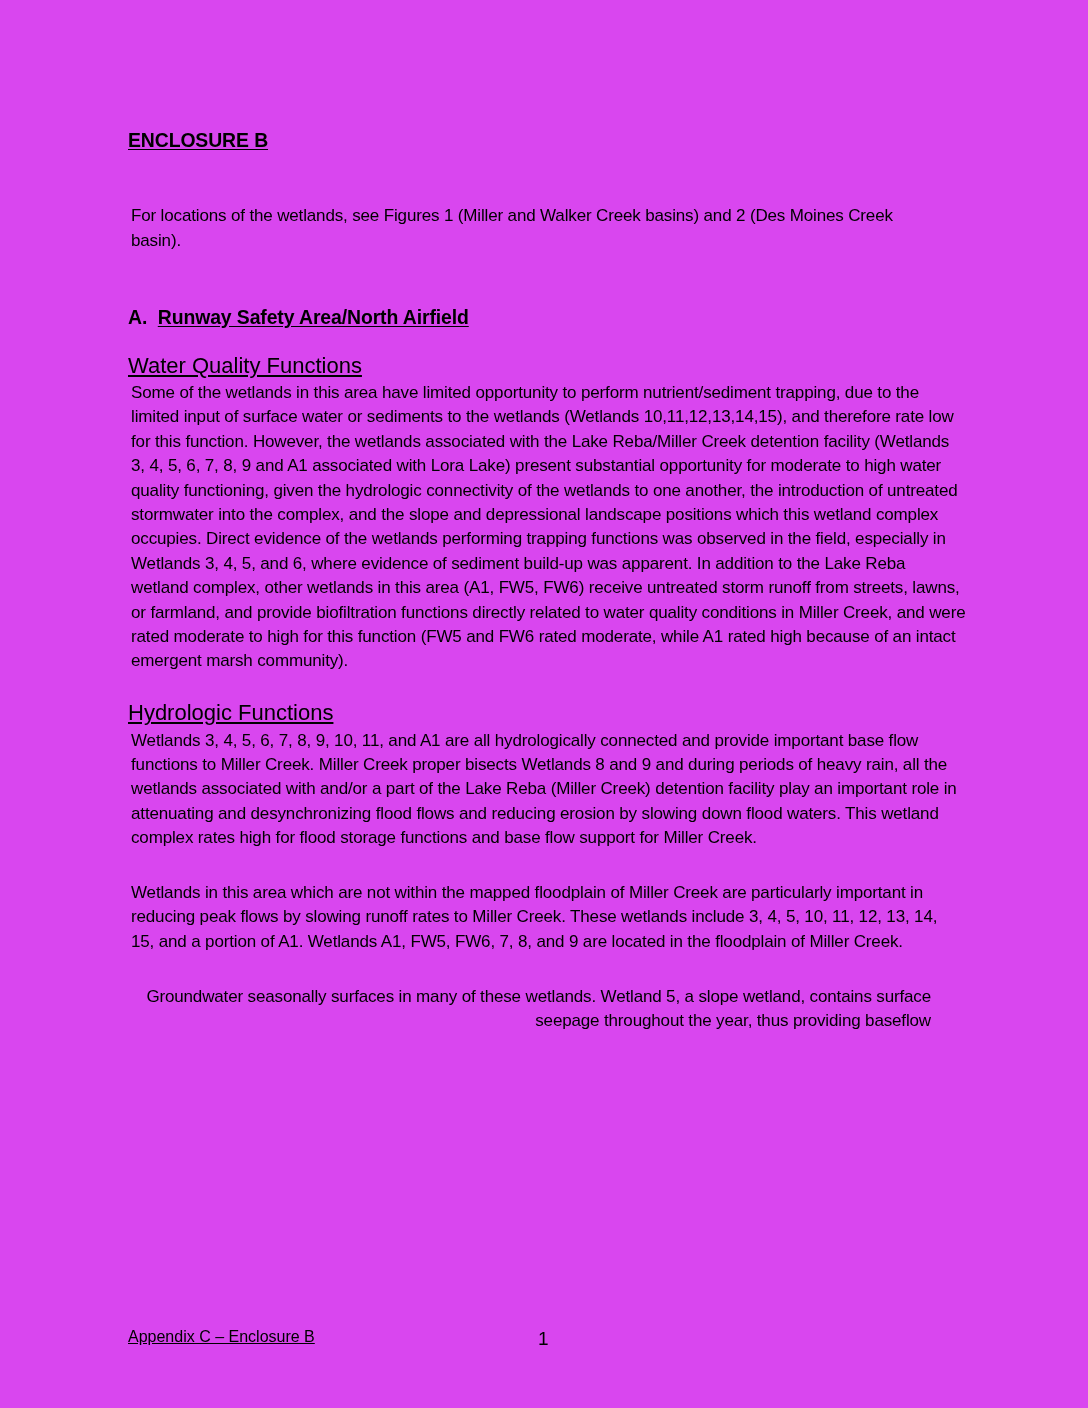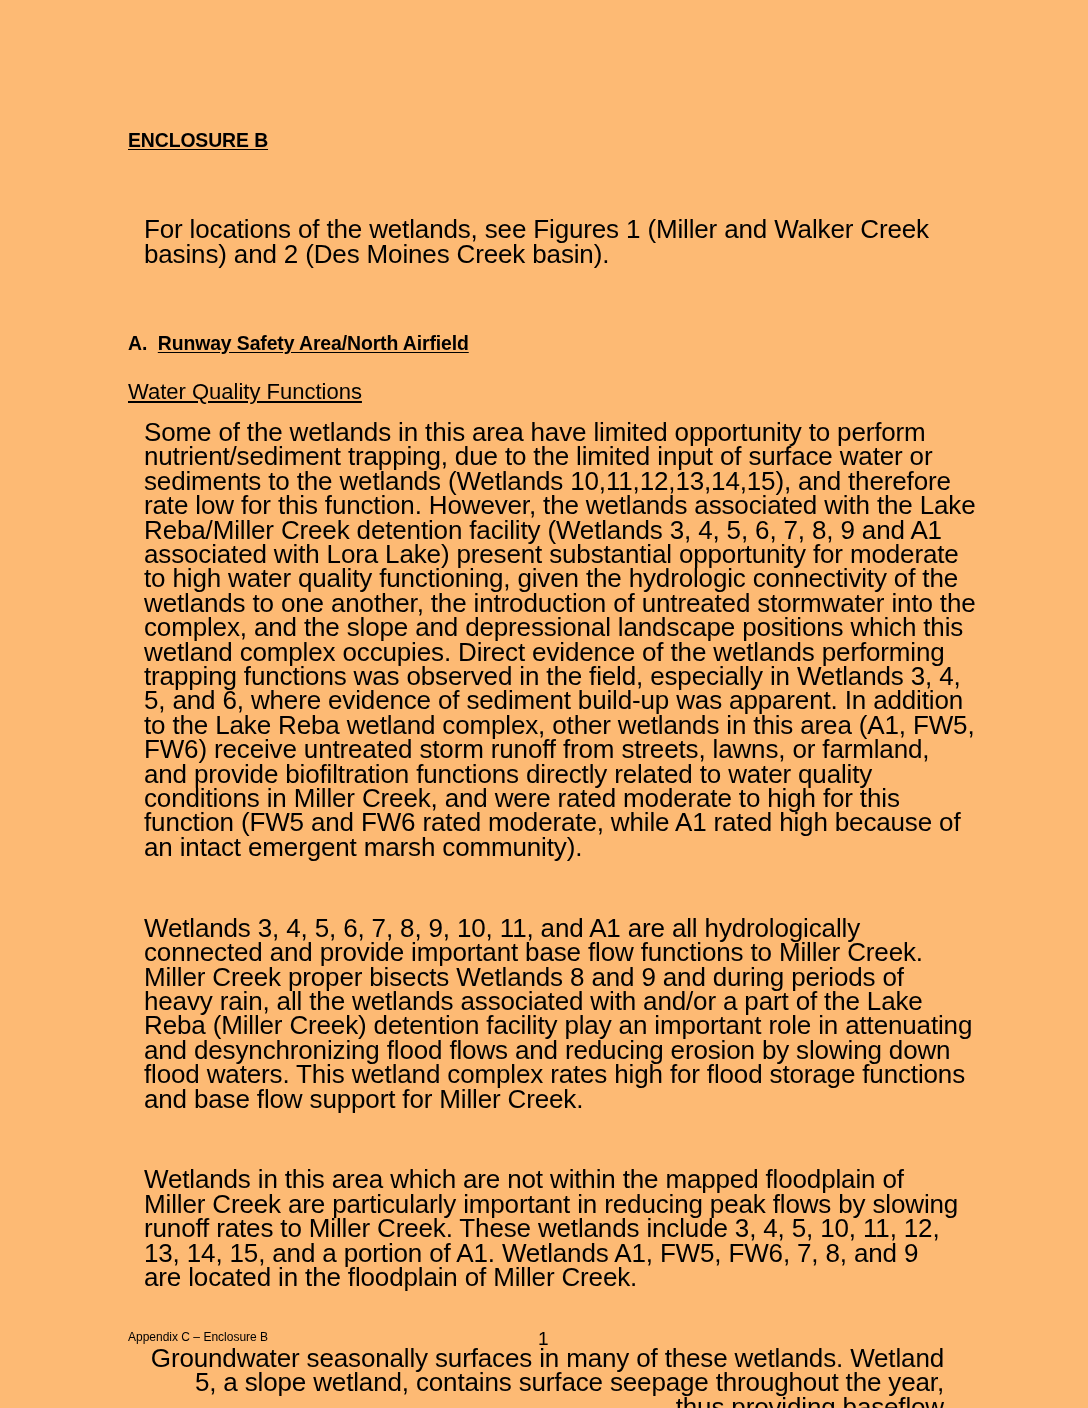--- a/index.html
+++ b/index.html
@@ -1,40 +1,41 @@
 <!DOCTYPE html>
 <html><head>
 <meta charset="utf-8">
 <style>
   html, body { margin: 0; padding: 0; background: #ffffff; }
   body { width: 1088px; height: 1408px; position: relative; overflow: hidden; }
   .page {
     position: absolute; left: 0; top: 0; width: 1088px; height: 1408px;
-    background: #fdba74; color: #000000;
+    background: #d946ef; color: #000000;
     font-family: "Liberation Sans", sans-serif;
   }
   .content { position: absolute; left: 128px; top: 128px; width: 840px; }
   .body-text {
-    font-size: 26px; line-height: 24.4px; margin: 16px;
+    font-size: 17px; line-height: 24.4px; margin: 3px;
     letter-spacing: -0.15px;
   }
   .heading-bold {
     font-weight: bold; font-size: 19.4px; line-height: 24.4px; margin: 0;
     letter-spacing: -0.1px;
   }
   .u { text-decoration: underline; text-underline-offset: 2px; }
   .sub-heading {
     text-decoration: underline; text-underline-offset: 2px;
     font-size: 22px; line-height: 24.4px; margin: 0;
   }
   .gap-1 { height: 24.4px; }
   .footer-left {
     position: absolute; left: 128px; top: 1327px;
-    font-size: 12px; line-height: 20px;
+    font-size: 16px; line-height: 20px;
     font-family: "Liberation Sans", sans-serif;
+    text-decoration: underline;
   }
   .footer-page {
     position: absolute; left: 538px; top: 1327px;
     font-size: 19px; line-height: 24px;
     font-family: "Liberation Sans", sans-serif;
   }
 </style>
 </head>
 <body>
 
@@ -47,20 +48,21 @@
     <div class="gap-1"></div>
     <div class="gap-1"></div>
     <p class="heading-bold">
       <span>A.</span>&nbsp;
       <span class="u">Runway Safety Area/North Airfield</span>
     </p>
     <div class="gap-1"></div>
     <p class="sub-heading">Water Quality Functions</p>
     <p class="body-text" style="width:835px;">Some of the wetlands in this area have limited opportunity to perform nutrient/sediment trapping, due to the limited input of surface water or sediments to the wetlands (Wetlands 10,11,12,13,14,15), and therefore  rate low for this function.  However, the wetlands associated with the Lake Reba/Miller Creek detention facility (Wetlands 3, 4, 5, 6, 7, 8, 9 and A1 associated with Lora Lake) present substantial opportunity for moderate to high water quality functioning, given the hydrologic connectivity of the wetlands to one another, the introduction of untreated stormwater into the complex, and the slope and depressional landscape positions which this wetland complex occupies.  Direct evidence of the wetlands performing trapping functions was observed in the field, especially in Wetlands 3, 4, 5, and 6, where evidence of sediment build-up was apparent.  In addition to the Lake Reba wetland complex, other wetlands in this area (A1, FW5, FW6) receive untreated storm runoff from streets, lawns, or farmland, and provide biofiltration functions directly related to water quality conditions in Miller Creek, and were rated moderate to high for this function (FW5 and FW6 rated moderate, while A1 rated high because of an intact emergent marsh community).</p>
     <div class="gap-1"></div>
+    <p class="sub-heading">Hydrologic Functions</p>
     <p class="body-text" style="width:835px;">Wetlands 3, 4, 5, 6, 7, 8, 9, 10, 11, and A1 are all hydrologically connected and provide important base flow functions to Miller Creek.  Miller Creek proper bisects Wetlands 8 and 9 and during periods of heavy rain, all the wetlands associated with and/or a part of the Lake Reba (Miller Creek) detention facility play an important role in attenuating and desynchronizing flood flows and reducing erosion by slowing down flood waters.  This wetland complex rates high for flood storage functions and base flow support for Miller Creek.</p>
     <div class="gap-1"></div>
     <p class="body-text" style="width:815px;">Wetlands in this area which are not within the mapped floodplain of Miller Creek are particularly important in reducing peak flows by slowing runoff rates to Miller Creek.  These wetlands include 3, 4, 5, 10, 11, 12, 13, 14, 15, and a portion of A1.  Wetlands A1, FW5, FW6, 7, 8, and 9 are located in the floodplain of Miller Creek.</p>
     <div class="gap-1"></div>
     <p class="body-text" style="width:800px;text-align:right;">Groundwater seasonally surfaces in many of these wetlands.  Wetland 5, a slope wetland, contains surface seepage throughout the year, thus providing baseflow</p>
   </div>
 
   <div class="footer-left">Appendix C – Enclosure B</div>
   <div class="footer-page">1</div>
 </div>

